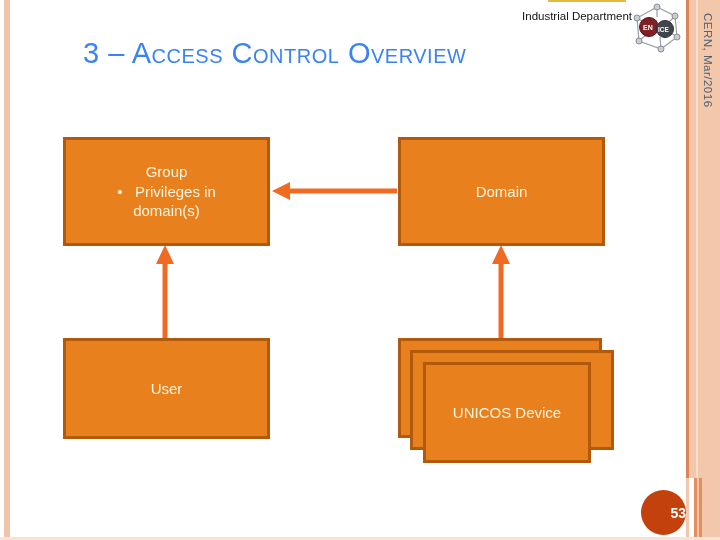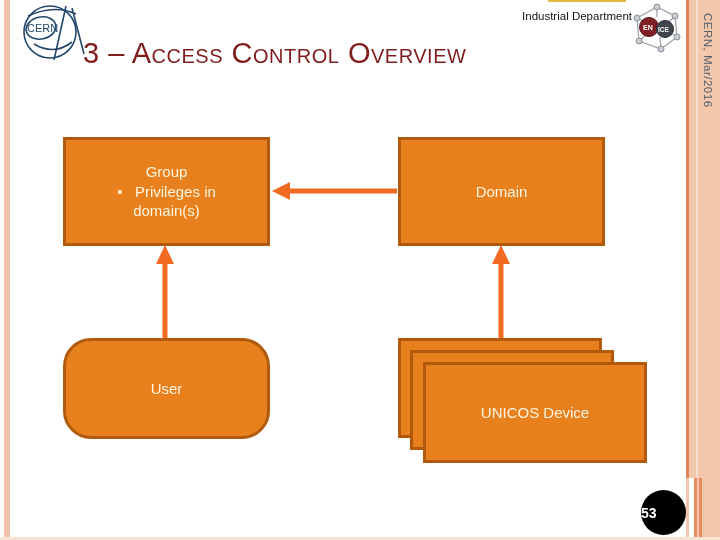--- a/index.html
+++ b/index.html
@@ -25,78 +25,65 @@
     position:absolute;top:13px;right:6px;
     writing-mode:vertical-rl;
     font-size:11.5px;letter-spacing:0.5px;color:#55626D;
   }
 
   
   .cern-logo{position:absolute;left:14px;top:2px;width:74px;height:62px;}
   .page-title{
     position:absolute;left:83px;top:36px;width:540px;
     font-size:29px;line-height:34px;font-variant:small-caps;
-    color:#7f1d1d;letter-spacing:0.5px;white-space:nowrap;
+    color:#3b82f6;letter-spacing:0.5px;white-space:nowrap;
   }
   .dept-block{position:absolute;top:9px;right:88px;text-align:right;line-height:14px;}
   .dept-line1{font-size:11.5px;font-weight:bold;color:#E2A33B;}
   .dept-line2{font-size:11.5px;color:#141414;}
   .enice-logo{position:absolute;left:630px;top:3px;width:54px;height:50px;}
 
   
   .obox{
     position:absolute;background:#E8811D;border:3px solid #B25A0C;
     color:#FCF4DF;font-size:15px;line-height:19.5px;
     display:flex;flex-direction:column;justify-content:center;align-items:center;
     text-align:center;box-sizing:border-box;
   }
   .box-group{left:63px;top:137px;width:207px;height:109px;}
   .box-domain{left:398px;top:137px;width:207px;height:109px;text-align:center;}
-  .box-user{left:63px;top:338px;width:207px;height:101px;border-radius:28px;}
+  .box-user{left:63px;top:338px;width:207px;height:101px;}
   .box-unicos-back{left:398px;top:338px;width:204px;height:100px;}
   .box-unicos-mid{left:410px;top:350px;width:204px;height:100px;}
-  .box-unicos-front{left:423px;top:362px;width:224px;height:101px;}
+  .box-unicos-front{left:423px;top:362px;width:168px;height:101px;}
 
   .arrow-layer{position:absolute;left:0;top:0;width:720px;height:540px;pointer-events:none;}
 
   
   .page-circle{
     position:absolute;left:641px;top:490px;width:45px;height:45px;border-radius:50%;
-    background:#000000;color:#ffffff;font-size:14px;font-weight:bold;
-    display:flex;align-items:center;justify-content:flex-start;
+    background:#c2410c;color:#ffffff;font-size:14px;font-weight:bold;
+    display:flex;align-items:center;justify-content:flex-end;
   }
 </style>
 </head>
 <body>
 
 <div class="slide">
 
   <div class="left-strip"></div>
   <div class="right-band"></div>
   <div class="right-band-line"></div>
   <div class="right-band-lightline"></div>
   <div class="right-band-bottom"></div>
   <div class="bottom-strip"></div>
   <div class="top-gold-sliver"></div>
 
   <div class="date-vertical">CERN, Mar/2016</div>
 
-  <div class="cern-logo">
-    <svg width="74" height="62" viewBox="0 0 74 62">
-      <g fill="none" stroke="#24476B" stroke-width="1.6">
-        <circle cx="36" cy="30" r="26"></circle>
-        <ellipse cx="27" cy="26" rx="15" ry="11" transform="rotate(-12 27 26)"></ellipse>
-        <path d="M14 14 Q 40 2 62 12"></path>
-        <path d="M52 4 L 40 58"></path>
-        <path d="M58 6 L 70 52"></path>
-        <path d="M20 42 Q 40 54 58 40"></path>
-      </g>
-      <text x="13" y="30" font-family="Liberation Sans, sans-serif" font-size="11" fill="#24476B">CERN</text>
-    </svg>
-  </div>
 
   <div class="page-title">3 – Access Control Overview</div>
 
   <div class="dept-block">
     <div class="dept-line2">Industrial Department</div>
   </div>
 
   <div class="enice-logo">
     <svg width="54" height="50" viewBox="0 0 54 50">
       <g stroke="#9aa0a6" stroke-width="1.2" fill="none">

